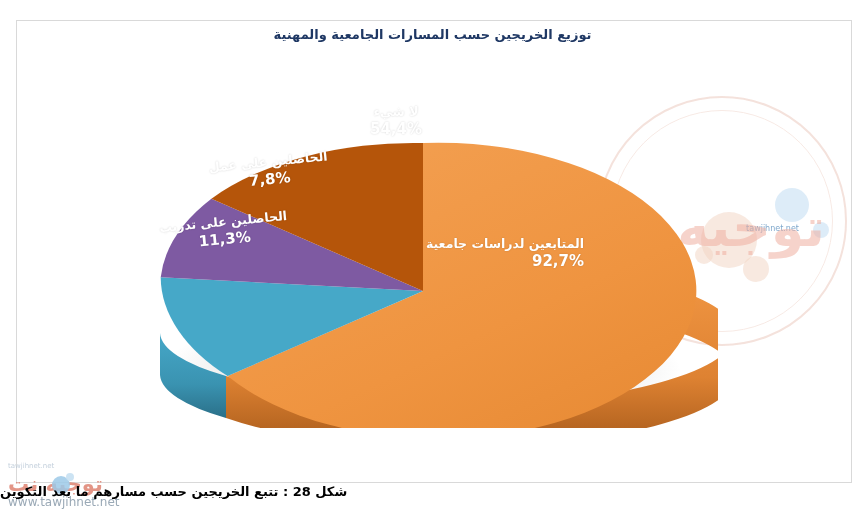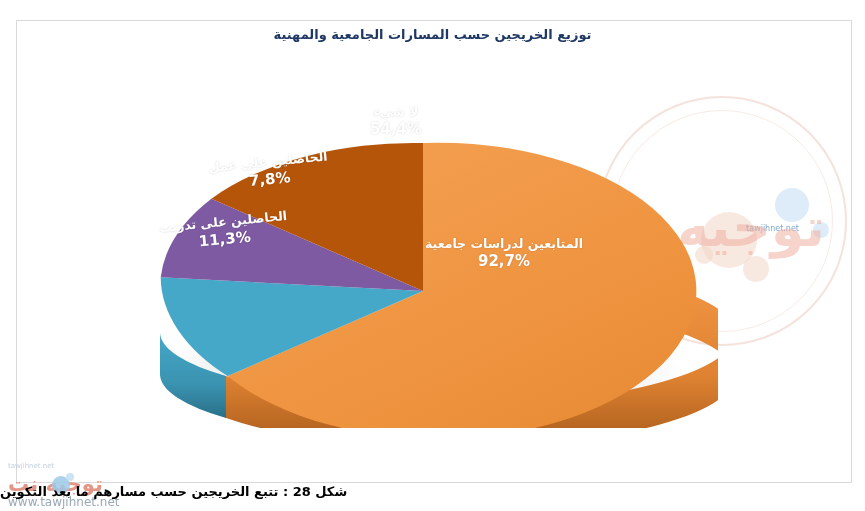--- a/index.html
+++ b/index.html
@@ -173,21 +173,21 @@
     white-space: nowrap;
     line-height: 1.25;
     text-shadow: 0 0 2px rgba(0,0,0,.18);
   }
   .slice-label .lbl-name { display: block; font-size: 12.5px; }
   .slice-label .lbl-val  { display: block; font-size: 15px; }
 
   .lbl-none      { left: 330px; top: 104px; width: 132px; }
   .lbl-work      { left: 176px; top: 154px; width: 186px; }
   .lbl-training  { left: 124px; top: 214px; width: 200px; }
-  .lbl-studies   { left: 402px; top: 236px; width: 204px; }
+  .lbl-studies   { left: 380px; top: 236px; width: 204px; text-align: right; }
 
   .lbl-training .lbl-name,
   .lbl-work .lbl-name { font-size: 12.5px; }
 
   
   .lbl-work     { transform: rotate(-5.5deg); }
   .lbl-training { transform: rotate(-5.5deg); }
 
   
   .caption {

